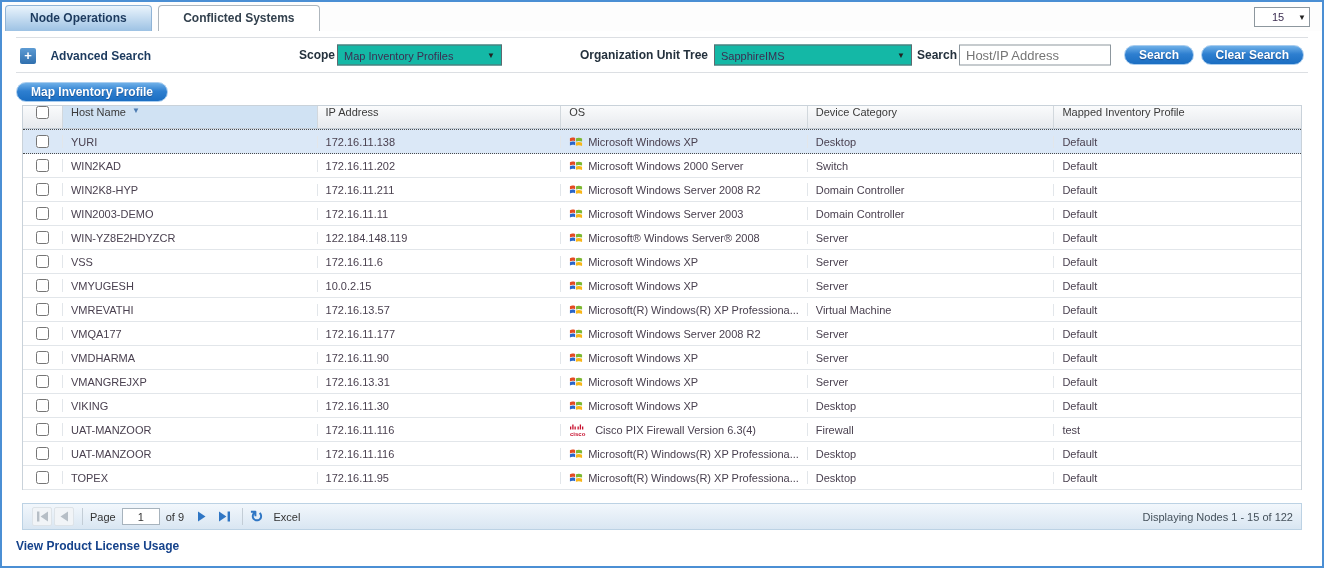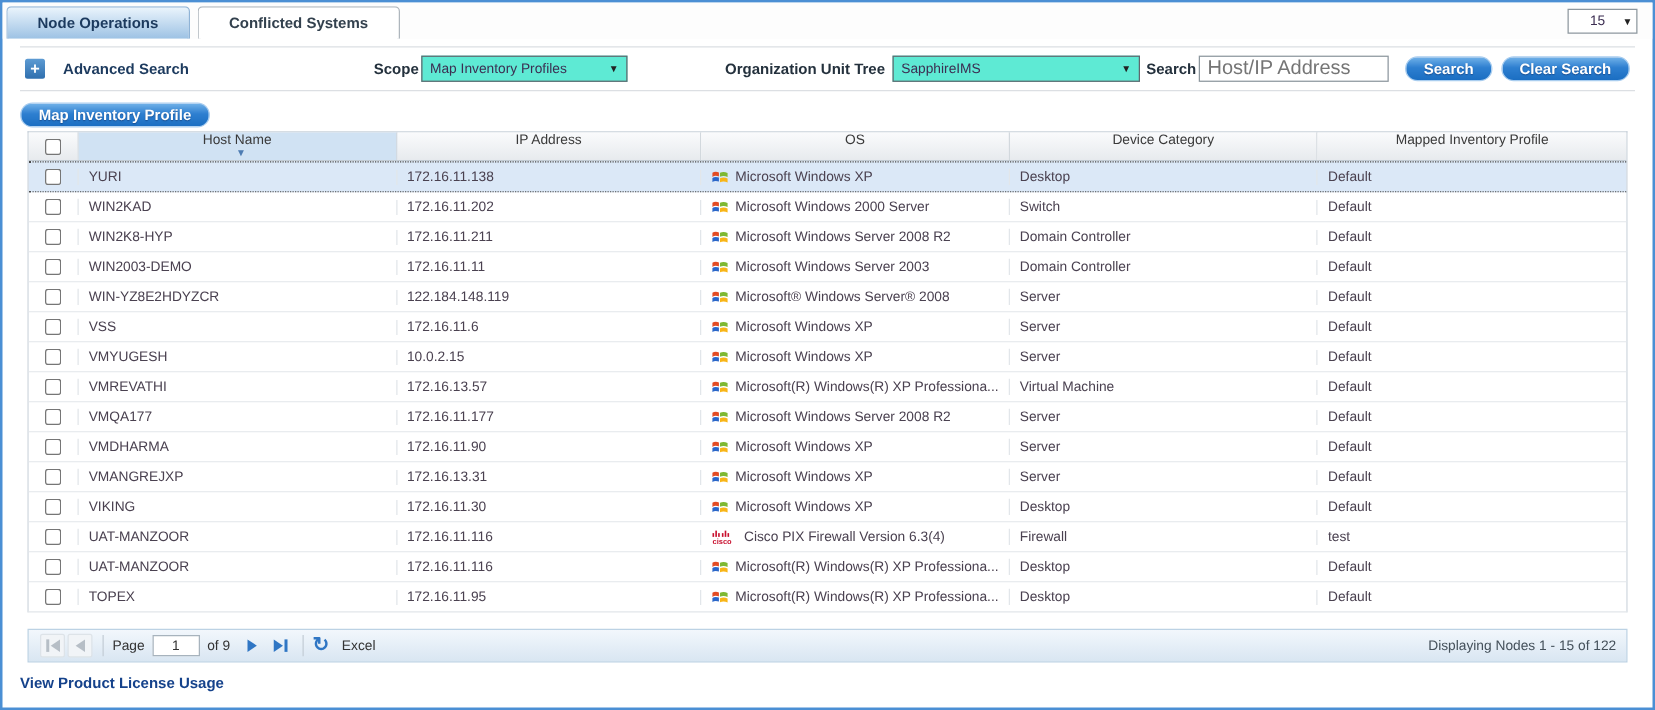--- a/index.html
+++ b/index.html
@@ -33,45 +33,45 @@
   }
   .toolbar .abs { position: absolute; top: 50%; transform: translateY(-50%); }
   .plusbox {
     display: inline-block; width: 16px; height: 16px; border-radius: 2px;
     background: linear-gradient(#5d9bd3, #2f6fae); color: #fff; font-weight: bold;
     text-align: center; line-height: 15px; font-size: 13px; vertical-align: middle; cursor: pointer;
   }
   .lbl { font-size: 12px; font-weight: bold; color: #24313d; }
   .lbl.navy { color: #1c3a5e; }
   .selectbox {
-    height: 21px; border: 1px solid #60686f; background: #5eead4; display: flex;
+    height: 21px; border: 1px solid #60686f; background: #14b8a6; display: flex;
     align-items: center; font-size: 11px; color: #3c2e52; padding: 0 6px; cursor: pointer;
   }
   .selectbox .val { flex: 1; }
   .selectbox .arrow { font-size: 8px; color: #222; margin-left: 4px; }
   .searchinput {
-    height: 21px; border: 1px solid #8d979e; font-size: 16px; padding: 0 6px;
+    height: 21px; border: 1px solid #8d979e; font-size: 13px; padding: 0 6px;
     color: #444; font-family: "Liberation Sans", sans-serif;
   }
   .pill {
     height: 20px; border: 1px solid #a9cdef; border-radius: 10px;
     background: linear-gradient(#6fb0e8 0%, #2e7fd0 45%, #1b6ec2 100%);
     color: #fff; font-size: 12px; font-weight: bold; padding: 0 14px;
     display: inline-flex; align-items: center; cursor: pointer;
     text-shadow: 0 1px 1px rgba(0,0,40,.35); font-family: "Liberation Sans", sans-serif;
   }
   
   .actionrow { padding: 9px 1px 0 14px; height: 32px; }
   
   .grid { margin-left: 20px; width: 1280px; border: 1px solid #c9d2da; border-bottom: none; font-size: 11px; }
   .tr { display: flex; height: 24px; align-items: center; background: #fff; border-bottom: 1px solid #e2e6ea; }
   .thr { display: flex; height: 23px; border-bottom: 1px solid #c2cbd3; }
   .th {
     background: linear-gradient(#fafbfc, #e7eaee); border-right: 1px solid #d2d8dd;
-    display: flex; align-items: center; padding: 0 8px; color: #3a3a3a; cursor: pointer; flex-direction: column;
+    display: flex; align-items: flex-start; padding: 0 8px; color: #3a3a3a; cursor: pointer;
   }
   .th.sorted { background: #d0e2f3; }
   .th .sortarrow { font-size: 8px; color: #4d7cb2; margin-left: 6px; }
   .td {
     border-right: 1px solid #e2e6ea; display: flex; align-items: center;
     padding: 0 8px; color: #4a4150; overflow: hidden; white-space: nowrap;
   }
   .td.center, .th.center { justify-content: center; padding: 0; }
   .tr.selected { background: #dbe8f7; border-top: 1px dotted #4a4a4a; border-bottom: 1px dotted #4a4a4a; height: 25px; }
   .col-check { width: 40px; }

